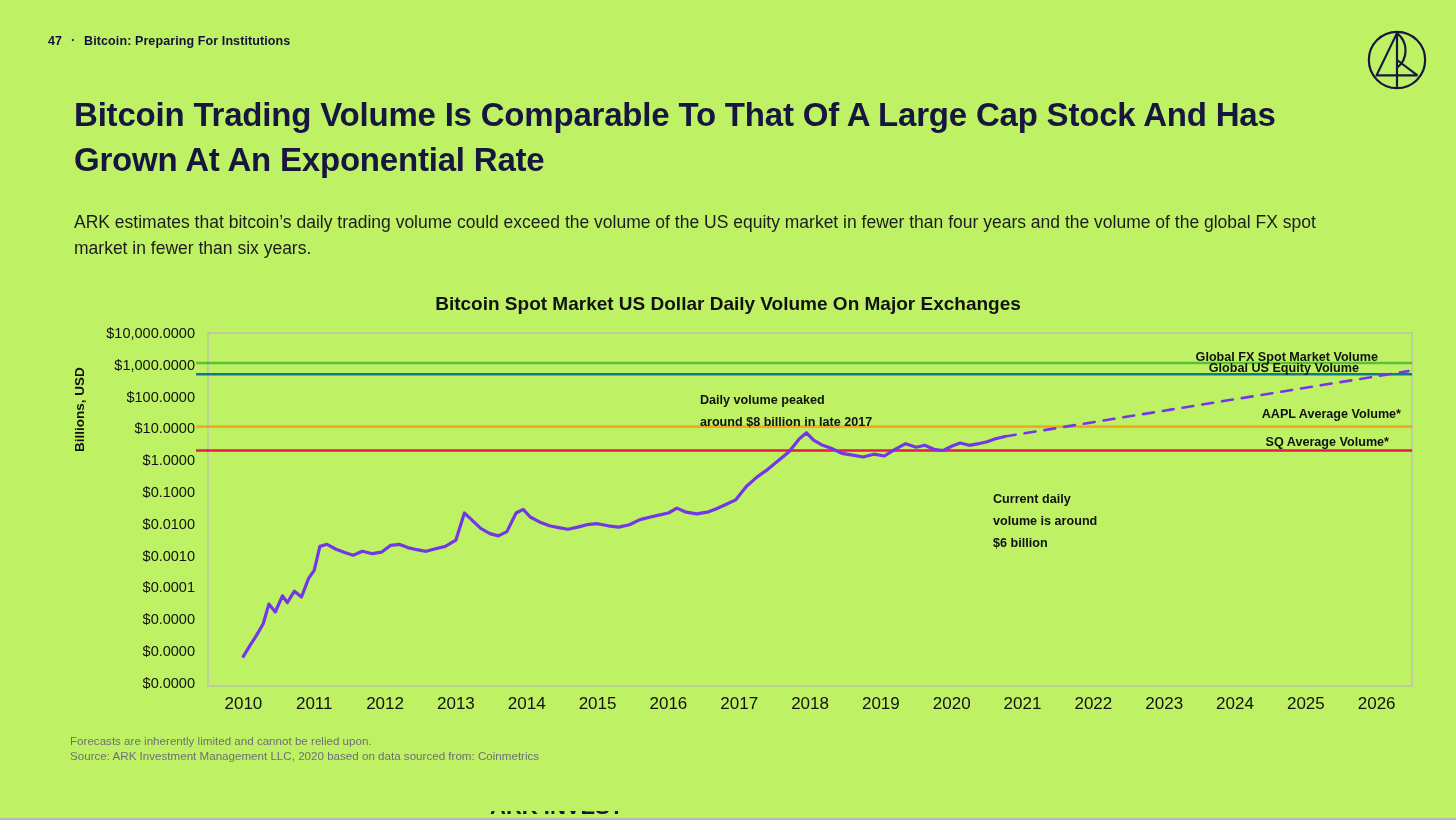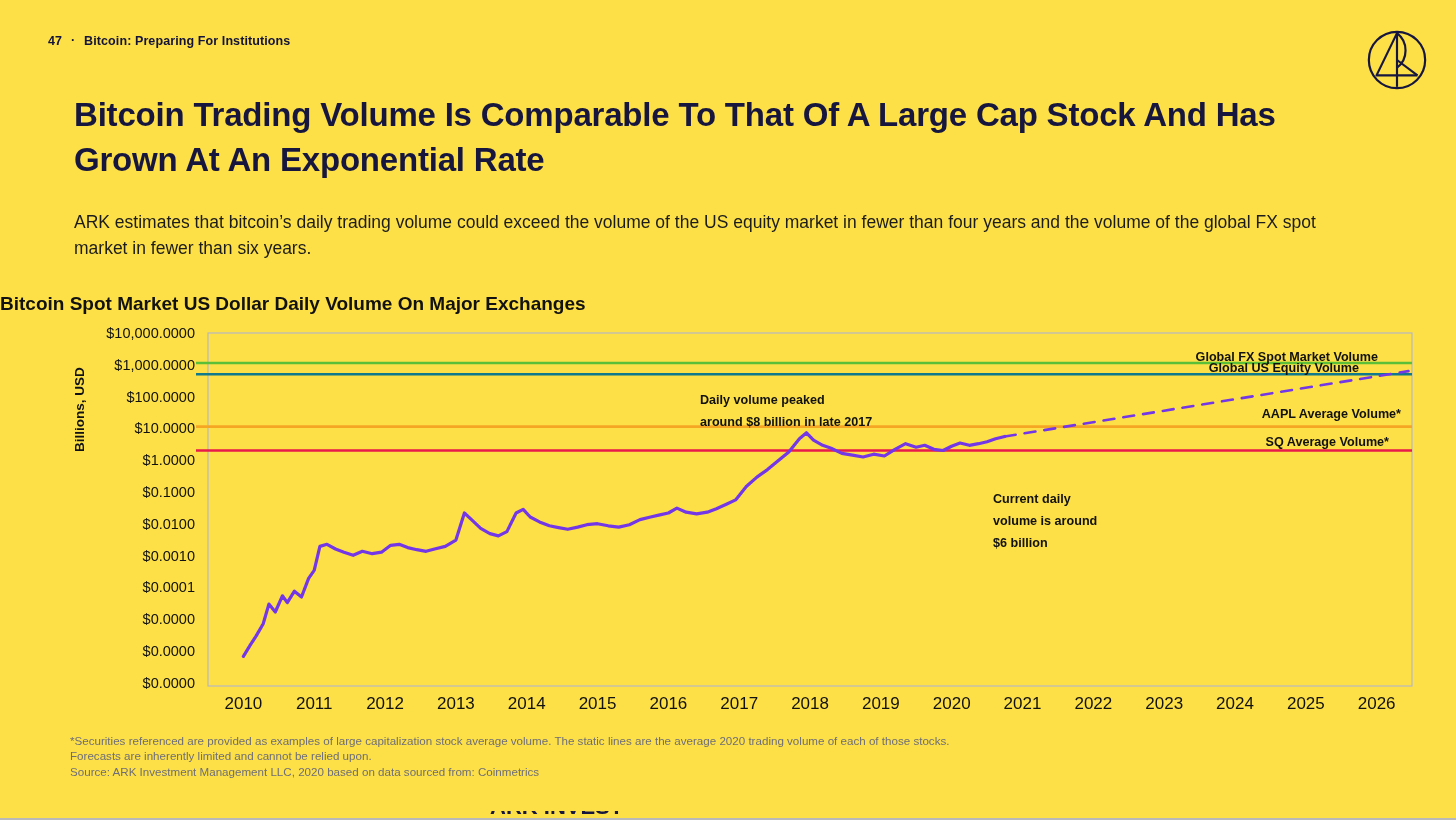--- a/index.html
+++ b/index.html
@@ -5,21 +5,21 @@
   * { box-sizing: border-box; margin: 0; padding: 0; }
   html, body {
     width: 1456px; height: 820px;
     background: #ffffff;
     font-family: "Liberation Sans", sans-serif;
     overflow: hidden;
   }
   #page {
     position: relative;
     width: 1456px; height: 820px;
-    background: #fde047;
+    background: #bef264;
     border-bottom: 2px solid #b9b9b9;
   }
 
   
   .hdr {
     position: absolute; left: 48px; top: 34px;
     display: flex; align-items: center; gap: 9px;
     font-size: 12.5px; font-weight: bold; color: #13133a;
   }
   .hdr .pagenum { font-size: 12.5px; }
@@ -39,21 +39,21 @@
     letter-spacing: -.2px;
   }
   .subtitle {
     position: absolute; left: 74px; top: 209px; width: 1270px;
     font-size: 17.5px; line-height: 26px; color: #1c1c1c;
   }
 
   
   .chart-title {
     position: absolute; left: 0; right: 0; top: 293px;
-    text-align: left; font-size: 19px; font-weight: bold; color: #111;
+    text-align: center; font-size: 19px; font-weight: bold; color: #111;
   }
   .yaxis-title {
     position: absolute; left: 72px; top: 452px;
     font-size: 13.5px; font-weight: bold; color: #111;
     transform: rotate(-90deg); transform-origin: left top;
     white-space: nowrap;
   }
   .plotwrap { position: absolute; left: 0; top: 0; width: 1456px; height: 820px; }
   .ylabels {
     position: absolute; left: 60px; top: 326px; width: 135px;
@@ -178,21 +178,20 @@
   <div class="linelabel ll-aapl">AAPL Average Volume*</div>
   <div class="linelabel ll-sq">SQ Average Volume*</div>
 
   <div class="ann ann-peak">Daily volume peaked
 around $8 billion in late 2017</div>
   <div class="ann ann-current">Current daily
 volume is around
 $6 billion</div>
 
   <div class="footnotes" id="footnotes">
-      <div>*Securities referenced are provided as examples of large capitalization stock average volume. The static lines are the average 2020 trading volume of each of those stocks.</div>
       <div>Forecasts are inherently limited and cannot be relied upon.</div>
       <div>Source: ARK Investment Management LLC, 2020 based on data sourced from: Coinmetrics</div>
     </div>
 
   <div class="bottom-clip">
     <span>ARK INVEST</span>
   </div>
 
 </div>
 

